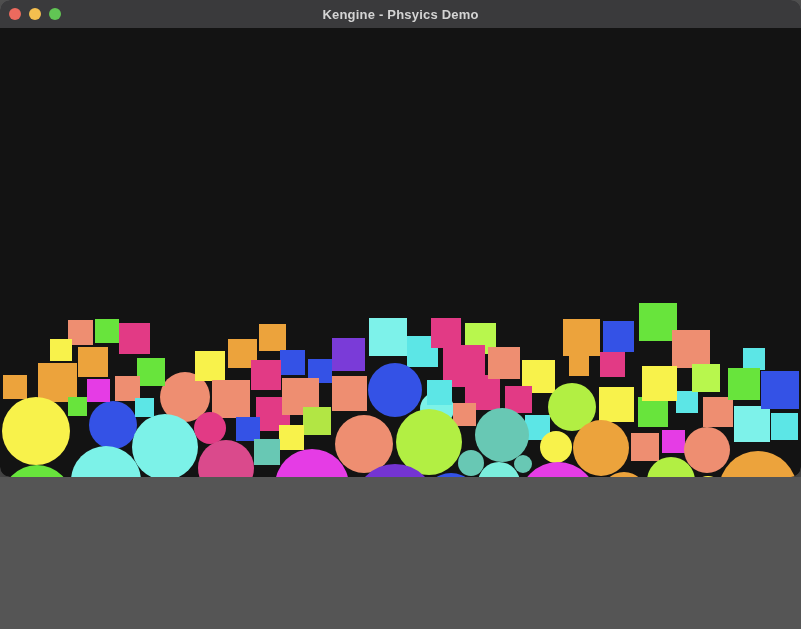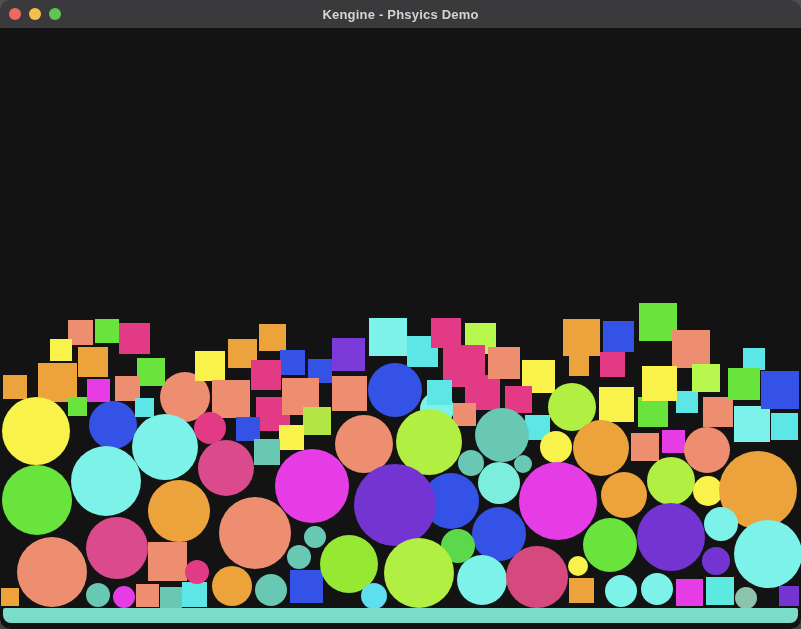--- a/index.html
+++ b/index.html
@@ -1,17 +1,17 @@
 <!DOCTYPE html>
 <html><head>
 <meta charset="utf-8">
 <style>
   html,body{margin:0;padding:0;background:#555;font-family:"Liberation Sans",sans-serif;}
   #window{
-    position:relative;width:801px;height:629px;margin:0 auto;
+    position:relative;width:801px;height:477px;margin:0 auto;
     background:#737373;border-radius:10px;overflow:hidden;
     box-shadow:0 10px 30px rgba(0,0,0,.5);
   }
   #titlebar{
     position:absolute;left:0;top:0;width:100%;height:28px;
     background:#3a3a3c;border-bottom:1px solid #0a0a0a;
     display:flex;align-items:center;justify-content:center;
   }
   #title{
     font-size:13px;font-weight:bold;color:#d4d4d4;letter-spacing:.2px;

